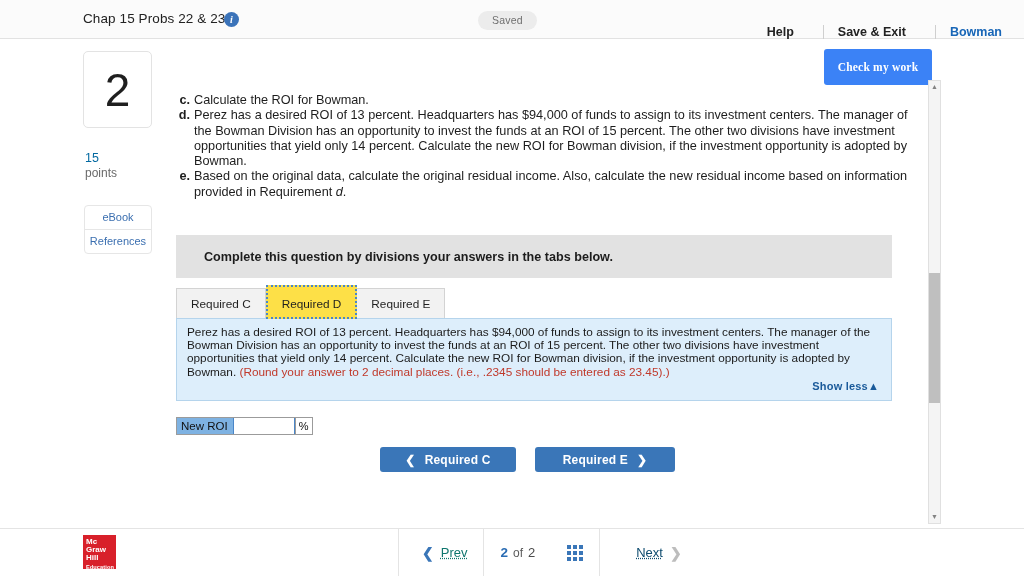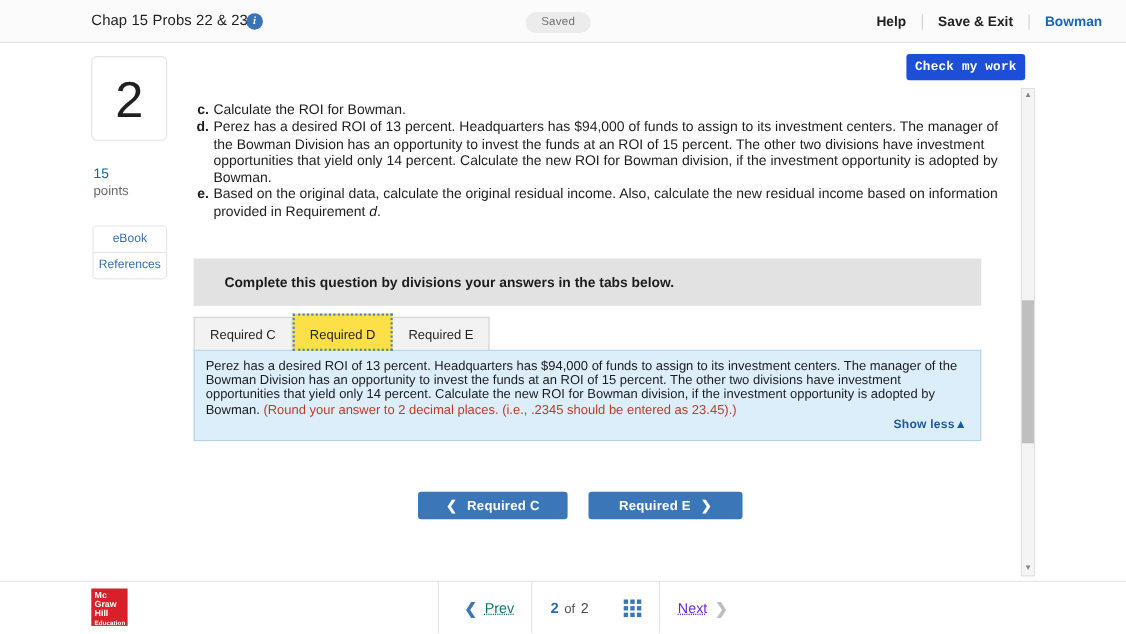--- a/index.html
+++ b/index.html
@@ -59,24 +59,25 @@
     padding: 3px 14px 4px 14px;
     background: #ececec;
     border-radius: 11px;
     font-size: 10.5px;
     color: #6f6f6f;
     letter-spacing: 0.2px;
   }
   .topbar-right {
     position: absolute;
     right: 0;
-    top: 0;
+    top: 12px;
     height: 39px;
     display: flex;
     align-items: center;
+    gap: 15px;
   }
   .topbar-link {
     font-size: 12.5px;
     font-weight: bold;
     color: #222222;
     padding: 0 14px;
     line-height: 14px;
     cursor: pointer;
     white-space: nowrap;
   }
@@ -87,28 +88,28 @@
     color: #1866b7;
     padding-right: 22px;
   }
 
   
   .check-work-btn {
     position: absolute;
     left: 824px;
     top: 49px;
     width: 108px;
-    height: 24px;
-    background: #1d4ed8;
+    height: 36px;
+    background: #3b82f6;
     color: #ffffff;
     border: none;
     border-radius: 3px;
     font-size: 11.5px;
     font-weight: bold;
-    font-family: Liberation Mono, monospace;
+    font-family: Liberation Serif, serif;
     cursor: pointer;
     letter-spacing: 0.2px;
   }
 
   
   .qnum-box {
     position: absolute;
     left: 83px;
     top: 51px;
     width: 69px;
@@ -445,21 +446,22 @@
     border-right: 1px solid #e4e4e4;
   }
   .pg-link {
     font-size: 13px;
     color: #0f766e;
     text-decoration: underline;
     text-decoration-style: dotted;
     cursor: pointer;
   }
   .pg-link.disabled {
-    color: #6d28d9;
+    color: #0c4a6e;
+    margin-left: 20px;
   }
   .pg-chev {
     font-size: 14px;
     color: #3a76b8;
     margin: 0 7px;
     font-weight: bold;
   }
   .pg-chev.disabled { color: #bdbdbd; }
   .pg-cur {
     font-size: 13.5px;
@@ -540,20 +542,25 @@
     <div class="tab">Required C</div>
     <div class="tab active">Required D</div>
     <div class="tab">Required E</div>
   </div>
 
   <div class="blue-panel">
     <div class="blue-panel-text"><span>Perez has a desired ROI of 13 percent. Headquarters has $94,000 of funds to assign to its investment centers. The manager of the Bowman Division has an opportunity to invest the funds at an ROI of 15 percent. The other two divisions have investment opportunities that yield only 14 percent. Calculate the new ROI for Bowman division, if the investment opportunity is adopted by Bowman. </span><span class="round-note">(Round your answer to 2 decimal places. (i.e., .2345 should be entered as 23.45).)</span></div>
     <div class="show-less"><span>Show less</span><span>▲</span></div>
   </div>
 
+  <div class="answer-row">
+    <div class="answer-label">New ROI</div>
+    <input class="answer-input" type="text" placeholder="" style="">
+    <div class="answer-pct">%</div>
+  </div>
 
   <div class="navbtn-wrap">
     <button class="nav-btn prev">
       <span class="chev">❮</span>
       <span>Required C</span>
     </button>
     <button class="nav-btn next">
       <span>Required E</span>
       <span class="chev">❯</span>
     </button>

